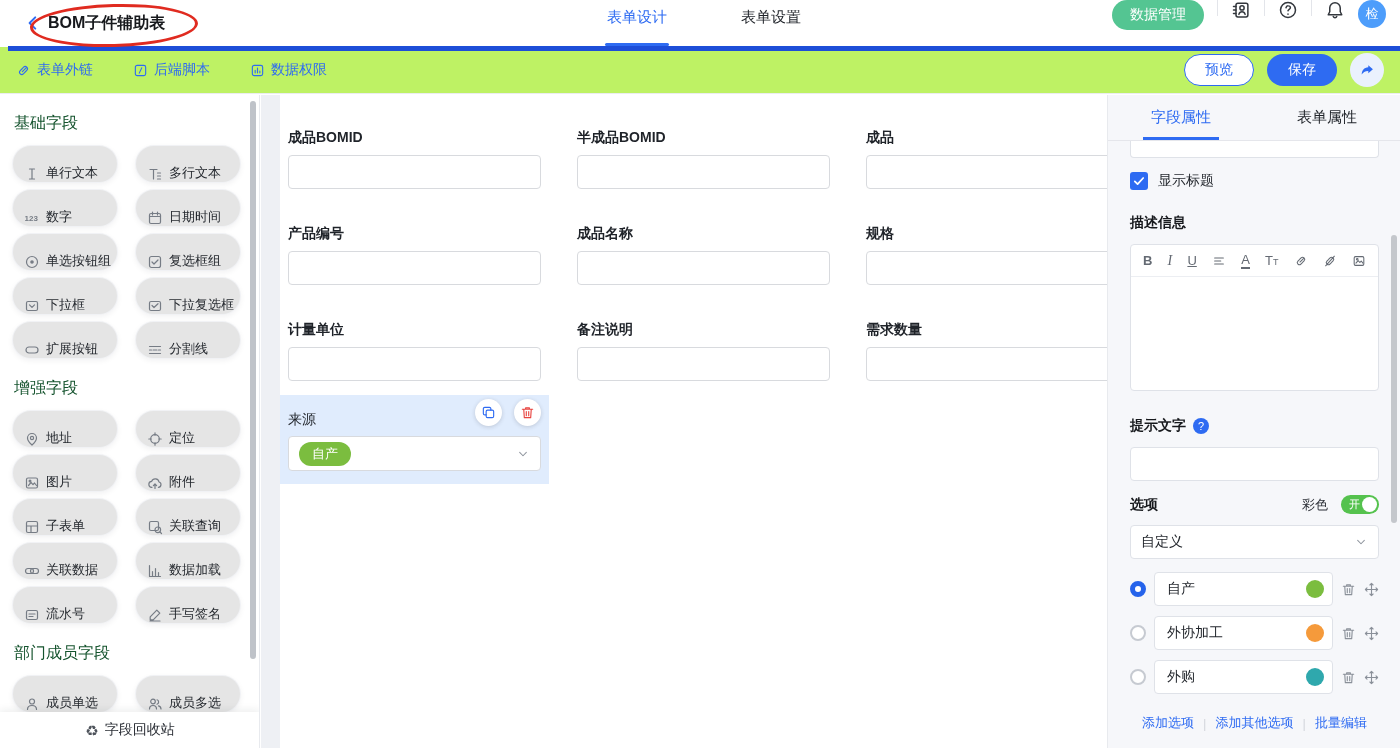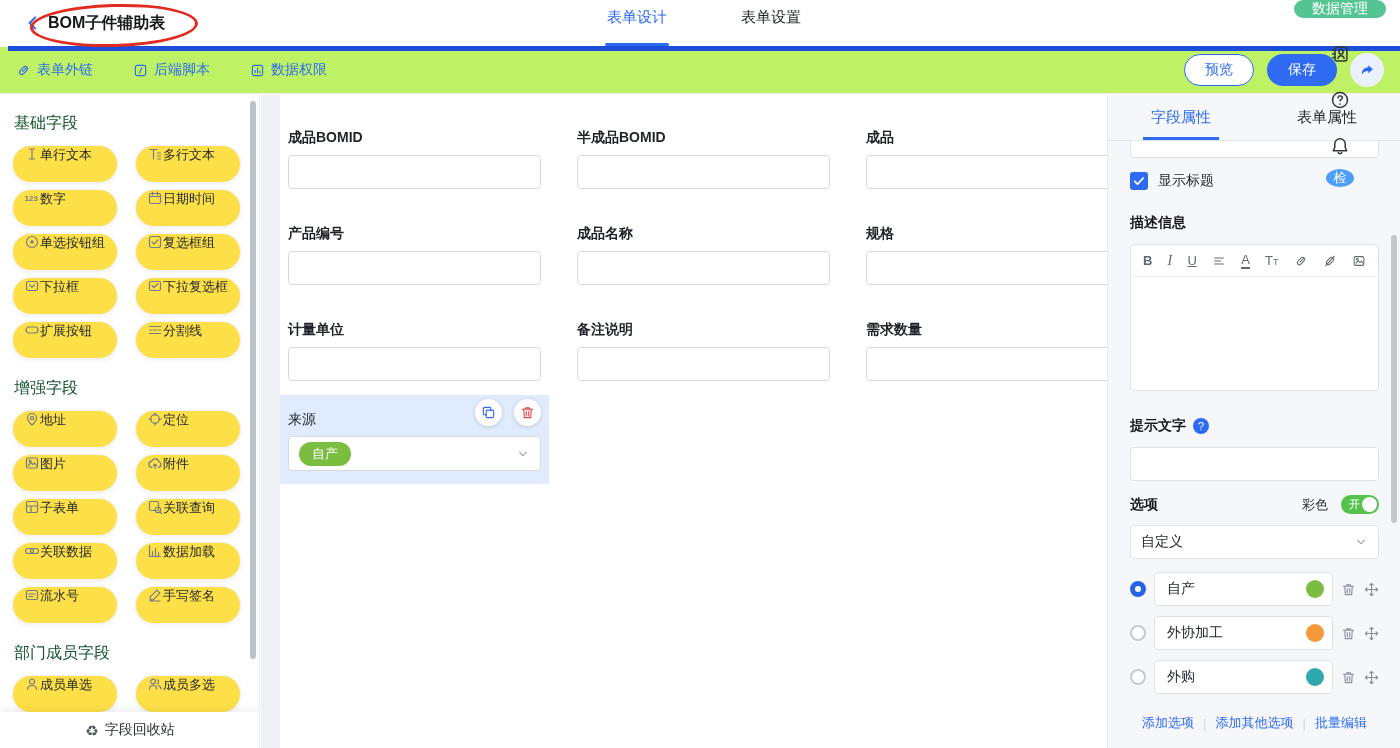--- a/index.html
+++ b/index.html
@@ -11,21 +11,21 @@
 
   
   .topbar{position:absolute;top:0;left:8px;right:0;height:46px;border-bottom:5px solid #1d4ed8;background:#fff;display:flex;align-items:center;z-index:6;}
   .back{color:#2e6bf2;margin-left:16px;cursor:pointer;}
   .page-title{font-size:16px;font-weight:600;color:#17191d;margin-left:6px;}
   .annotation{position:absolute;left:22px;top:4px;width:162px;height:37px;border:3px solid #e02b20;border-radius:50%;transform:rotate(-1.5deg);pointer-events:none;z-index:20;}
   .toptabs{position:absolute;left:50%;top:0;height:46px;transform:translateX(-50%);display:flex;gap:70px;}
   .toptab{position:relative;display:flex;align-items:flex-start;font-size:15px;color:#1f2329;cursor:pointer;padding:8px 2px;}
   .toptab.active{color:#2e6bf2;}
   .toptab.active::after{content:"";position:absolute;left:0;right:0;bottom:0;height:3px;background:#2e6bf2;border-radius:2px;}
-  .top-right{position:absolute;right:14px;top:0;height:46px;display:flex;align-items:center;gap:13px;flex-direction:column;}
+  .top-right{position:absolute;right:14px;top:0;height:46px;display:flex;gap:13px;}
   .btn-green{height:30px;padding:0 18px;border-radius:16px;background:#54c592;color:#fff;font-size:14px;display:flex;align-items:center;cursor:pointer;}
   .vdiv{width:1px;height:16px;background:#e3e5ea;}
   .top-ic{color:#33373d;cursor:pointer;}
   .avatar{width:28px;height:28px;border-radius:50%;background:#4d9dfb;color:#fff;font-size:13px;display:flex;align-items:center;justify-content:center;cursor:pointer;}
 
   
   .toolbar{position:absolute;top:47px;left:0;right:0;height:47px;border-bottom:1px solid #ebedf0;background:#bef264;display:flex;align-items:center;padding:0 16px;box-sizing:border-box;z-index:5;}
   .tool-links{display:flex;gap:40px;}
   .tool-link{display:flex;align-items:center;gap:6px;color:#2e6bf2;font-size:14px;cursor:pointer;}
   .tool-right{margin-left:auto;display:flex;align-items:center;gap:13px;}
@@ -35,21 +35,21 @@
 
   
   .body{position:absolute;top:95px;left:0;right:0;bottom:0;}
 
   
   .sidebar{position:absolute;left:0;top:0;bottom:0;width:260px;background:#fff;border-right:1px solid #e8eaee;overflow:hidden;box-sizing:border-box;}
   .sb-inner{padding-top:18px;}
   .sb-title{font-size:16px;font-weight:400;color:#14532d;margin:0 0 12px 14px;}
   .sb-section{margin-bottom:20px;}
   .sb-grid{display:grid;grid-template-columns:104px 104px;gap:8px 19px;margin-left:13px;}
-  .pill{height:36px;border-radius:18px;background:#fde047;box-shadow:0 0 0 1px #f1f2f5,0 2px 6px rgba(31,35,41,.07);display:flex;align-items:flex-start;padding-left:11px;box-sizing:border-box;font-size:13px;color:#24282e;cursor:grab;}
+  .pill{height:36px;border-radius:18px;background:#e5e5e5;box-shadow:0 0 0 1px #f1f2f5,0 2px 6px rgba(31,35,41,.07);display:flex;align-items:flex-end;gap:6px;padding-left:11px;box-sizing:border-box;font-size:13px;color:#24282e;cursor:grab;}
   .pill .icon{color:#767c85;}
   .pill.partial{box-shadow:0 0 0 1px #f1f2f5,0 2px 6px rgba(31,35,41,.07);}
   .sb-footer{position:absolute;left:0;bottom:0;width:260px;height:36px;background:#fff;box-shadow:0 -2px 8px rgba(31,35,41,.08);display:flex;align-items:center;justify-content:center;gap:6px;font-size:14px;color:#2b2f36;cursor:pointer;z-index:3;}
   .recycle-glyph{font-size:15px;color:#4e535b;line-height:1;}
   .sb-thumb{position:absolute;right:3px;top:6px;width:6px;height:558px;border-radius:3px;background:#bfc3c9;z-index:4;cursor:pointer;}
 
   
   .canvas-wrap{position:absolute;left:261px;right:293px;top:0;bottom:0;background:#eef0f4;}
   .canvas{position:absolute;left:19px;top:0;right:0;bottom:0;background:#fff;padding:34px 20px 0 8px;box-sizing:border-box;}
   .cv-grid{display:grid;grid-template-columns:repeat(3,253px);column-gap:20px;row-gap:26px;gap:36px;}

